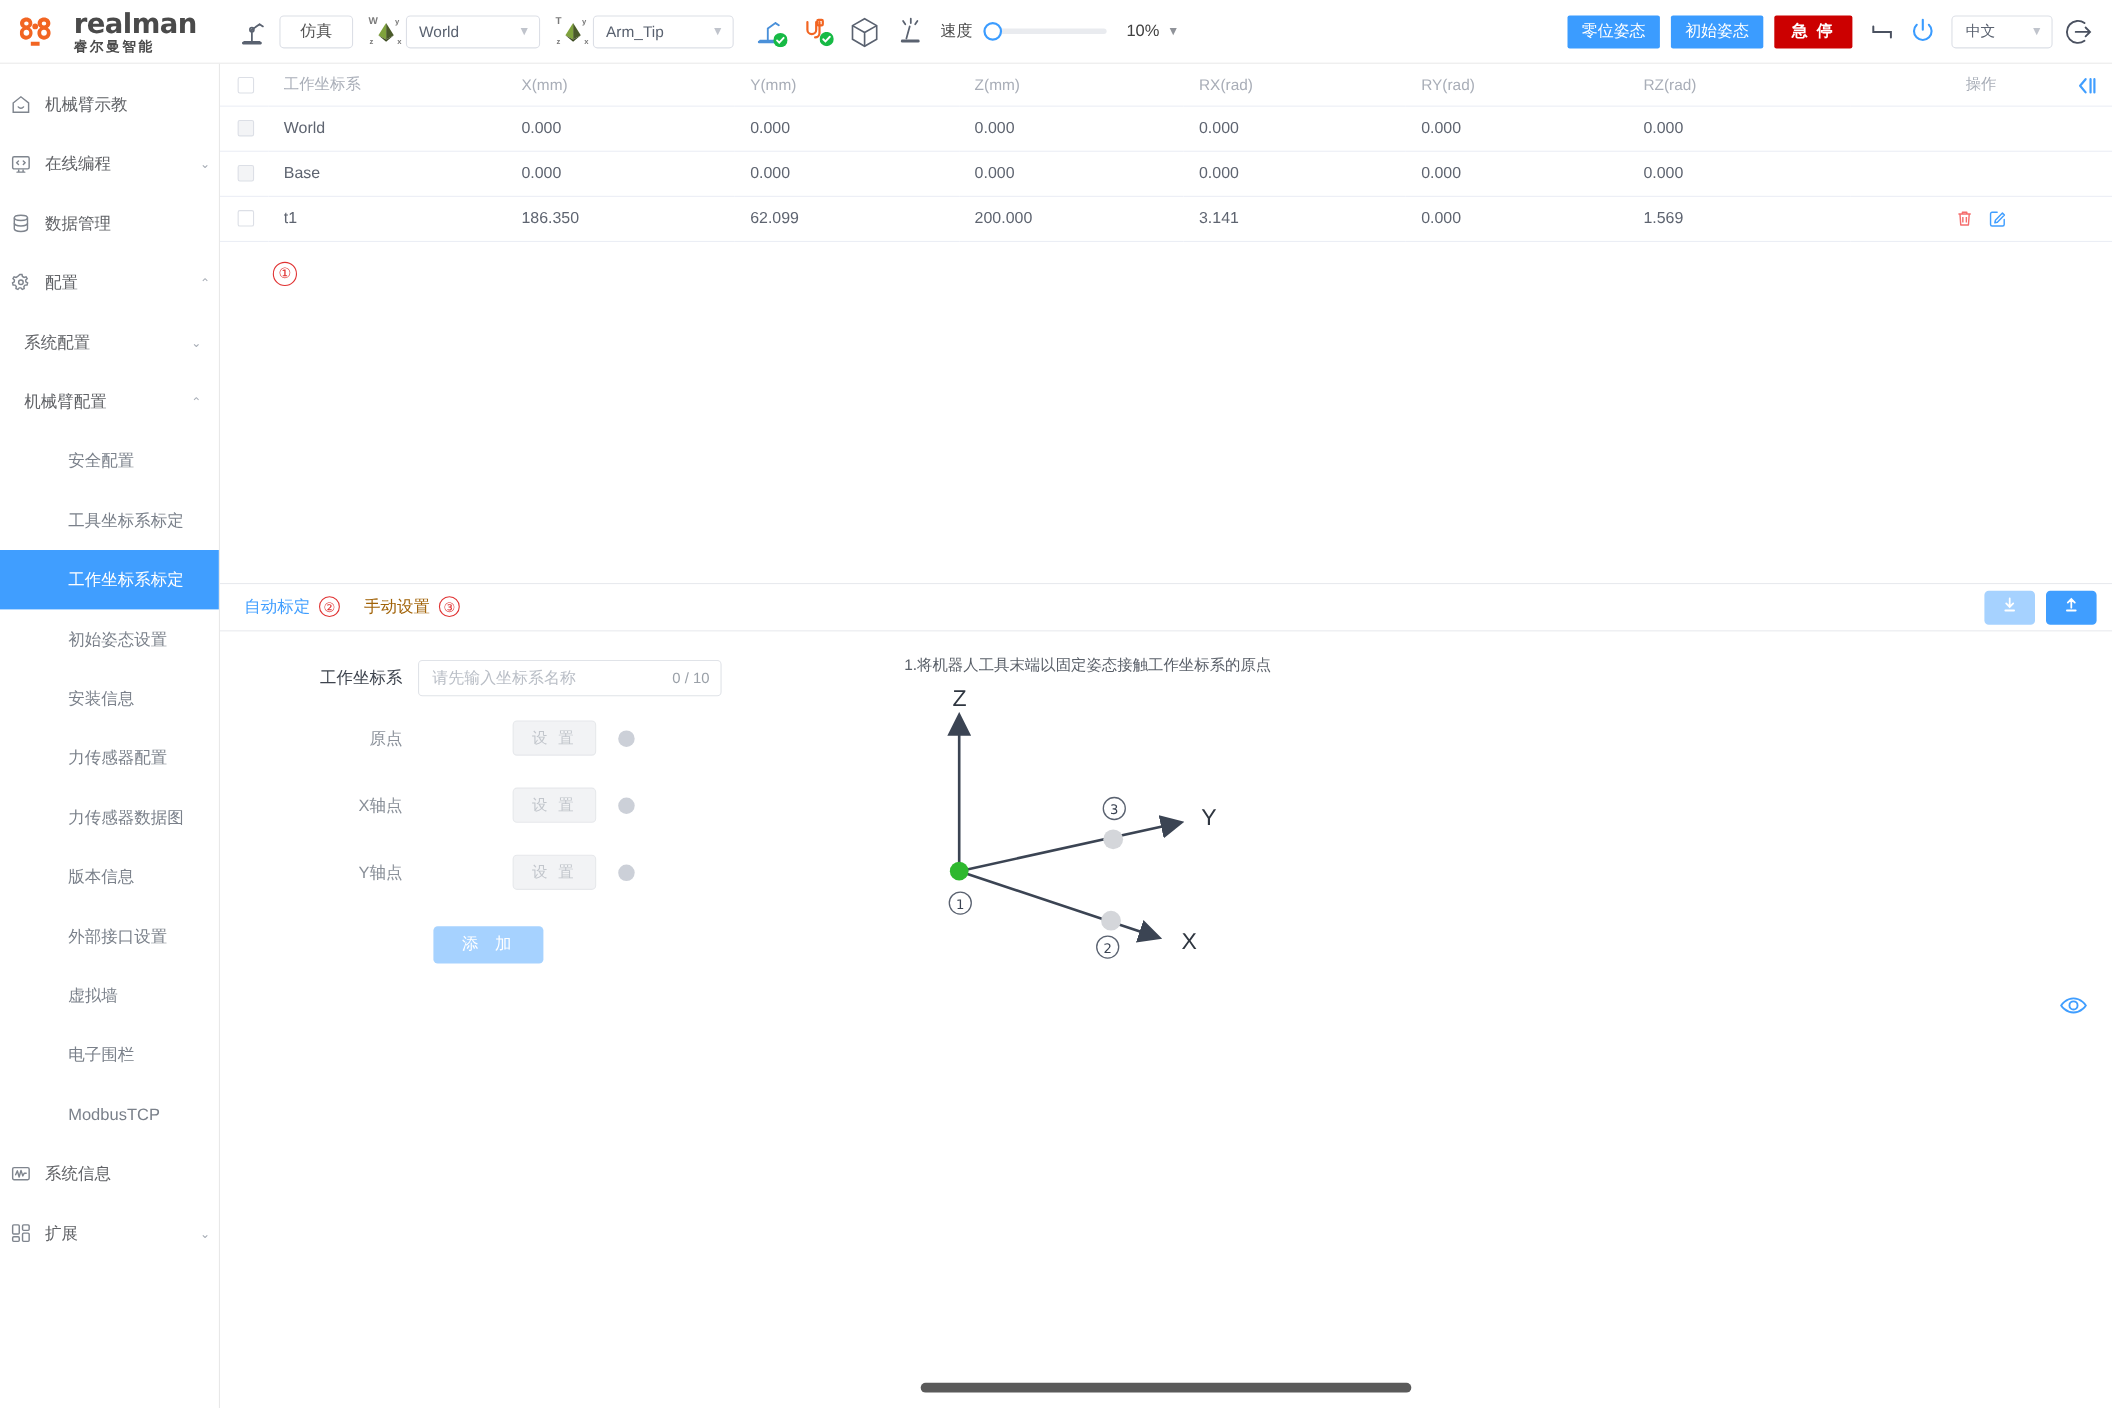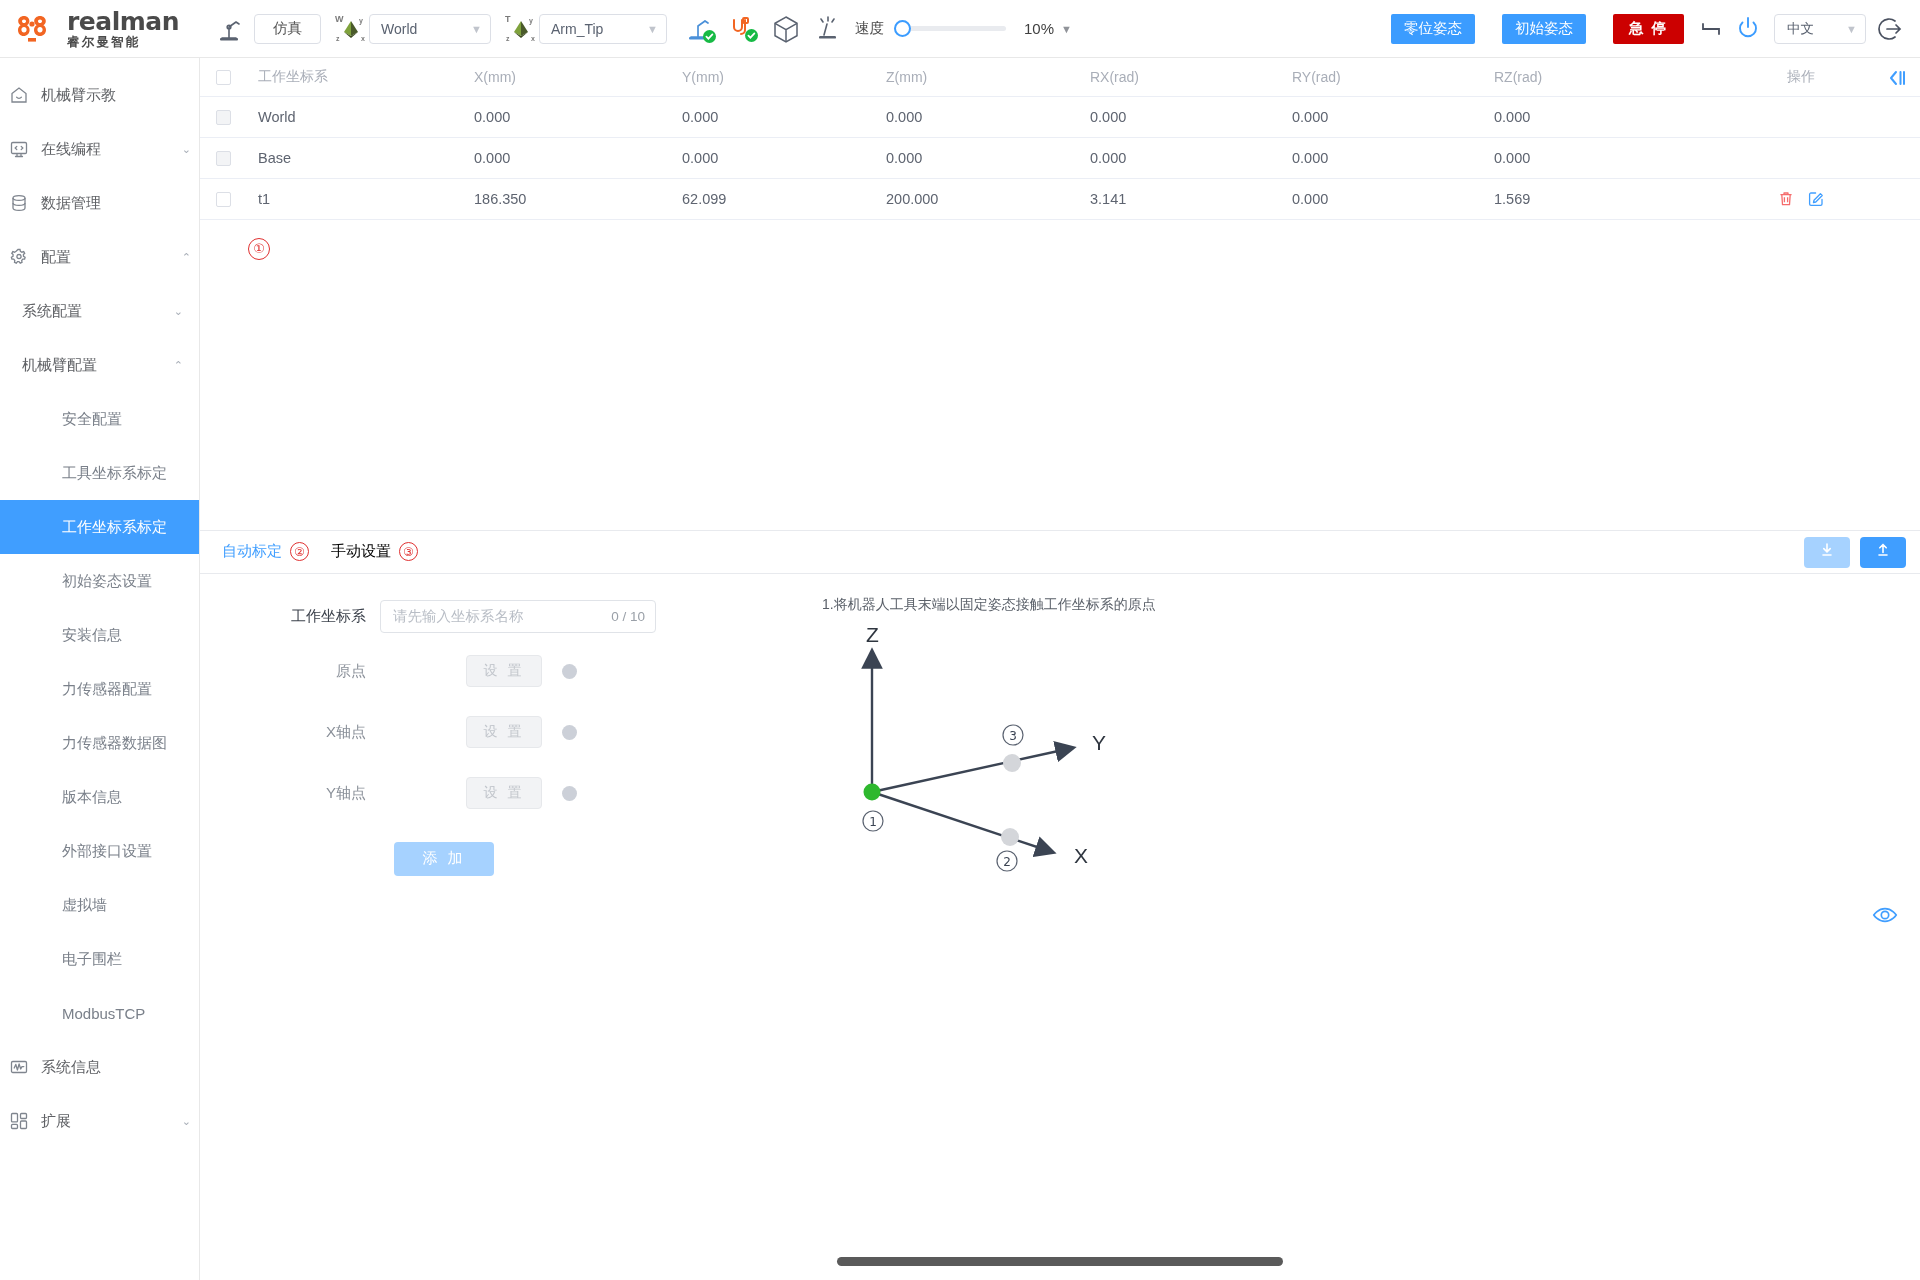--- a/index.html
+++ b/index.html
@@ -45,21 +45,21 @@
   .slider { position: relative; width: 112px; height: 18px; margin-left: 10px; display: flex; align-items: center; cursor: pointer; }
   .slider .track { width: 100%; height: 5px; border-radius: 3px; background: #e9ebef; }
   .slider .knob { position: absolute; left: 0; width: 17px; height: 17px; border-radius: 50%; background: #fff; border: 2px solid #3b9cff; }
   .speed-value { font-size: 15px; color: #404040; margin-left: 18px; display: flex; align-items: center; gap: 7px; cursor: pointer; justify-content: center; }
   .speed-value .cv { color: #909399; font-size: 11px; }
 
   .spacer { flex: 1 1 auto; }
   .btn-pill {
     height: 30px; padding: 0 13px; border-radius: 2px; border: none; color: #fff;
     font-size: 14.5px; display: flex; align-items: center; justify-content: center; cursor: pointer;
-    margin-left: 27px; font-family: inherit;
+    margin-left: 10px; font-family: inherit;
   }
   .btn-blue { background: #3b9cff; }
   .btn-red { background: #cc0000; font-weight: bold; letter-spacing: 2px; padding: 0 16px; }
   .lang-select {
     height: 30px; width: 92px; border: 1px solid #dcdfe6; border-radius: 4px; background: #fff;
     display: flex; align-items: center; justify-content: space-between; padding: 0 8px 0 12px;
     font-size: 13.5px; color: #5a6270; margin-left: 12px; cursor: pointer;
   }
   .lang-select .cv { color: #c0c4cc; font-size: 11px; }
 
@@ -110,21 +110,21 @@
   .collapse-ic { position: absolute; right: 12px; top: 9px; color: #409eff; cursor: pointer; display: flex; }
   .tbl-blank { height: 292px; }
 
   
   .tabs-bar {
     height: 44px; display: flex; align-items: center; padding: 0 12px 0 22px;
     border-top: 1px solid #e8eaee; border-bottom: 1px solid #e8eaee; position: relative;
   }
   .tab { display: flex; align-items: center; gap: 8px; font-size: 15px; cursor: pointer; margin-right: 22px; }
   .tab.active .tx { color: #409eff; }
-  .tab .tx { color: #000000; }
+  .tab .tx { color: #a16207; }
   .circ-num {
     width: 19px; height: 19px; border: 1.4px solid #e03131; border-radius: 50%;
     color: #e03131; font-size: 12px; display: flex; align-items: center; justify-content: center; flex: none;
   }
   .io-btns { position: absolute; right: 14px; top: 6px; display: flex; gap: 10px; }
   .io-btn { width: 46px; height: 31px; border-radius: 4px; display: flex; align-items: center; justify-content: center; cursor: pointer; }
   .io-dl { background: #a6d2ff; }
   .io-ul { background: #409eff; }
 
   
@@ -141,21 +141,21 @@
   .f-input .cnt { font-size: 13.5px; color: #9aa0a8; }
   .set-row { height: 61px; display: flex; align-items: center; }
   .set-btn {
     width: 76px; height: 32px; background: #f2f3f5; border: 1px solid #e6e8eb; border-radius: 4px;
     color: #c2c6cc; font-size: 14px; display: flex; align-items: center; justify-content: center;
     letter-spacing: 3px; margin-left: 86px; cursor: pointer; font-family: inherit;
   }
   .dot { width: 15px; height: 15px; border-radius: 50%; background: #ccd0d8; margin-left: 20px; }
   .add-btn {
     width: 100px; height: 34px; background: #a6d2ff; border: none; border-radius: 4px; color: #fff;
-    font-size: 15px; letter-spacing: 3px; cursor: pointer; margin-left: 134px; margin-top: 18px; font-family: Liberation Sans, sans-serif;
+    font-size: 15px; letter-spacing: 3px; cursor: pointer; margin-left: 134px; margin-top: 18px; font-family: Liberation Mono, monospace;
   }
   .diag-col { flex: 1 1 auto; position: relative; padding-left: 18px; }
   .diag-hint { font-size: 14px; color: #595f68; margin-top: -4px; margin-left: 4px; }
   .eye-ic { position: absolute; right: 22px; bottom: 348px; color: #409eff; cursor: pointer; }
 
   
   .hscroll { position: absolute; left: 0; right: 0; bottom: 14px; display: flex; justify-content: center; }
   .hscroll .bar { width: 446px; height: 9px; border-radius: 5px; background: #5a5a5a; cursor: pointer; }
 </style>
 </head>

